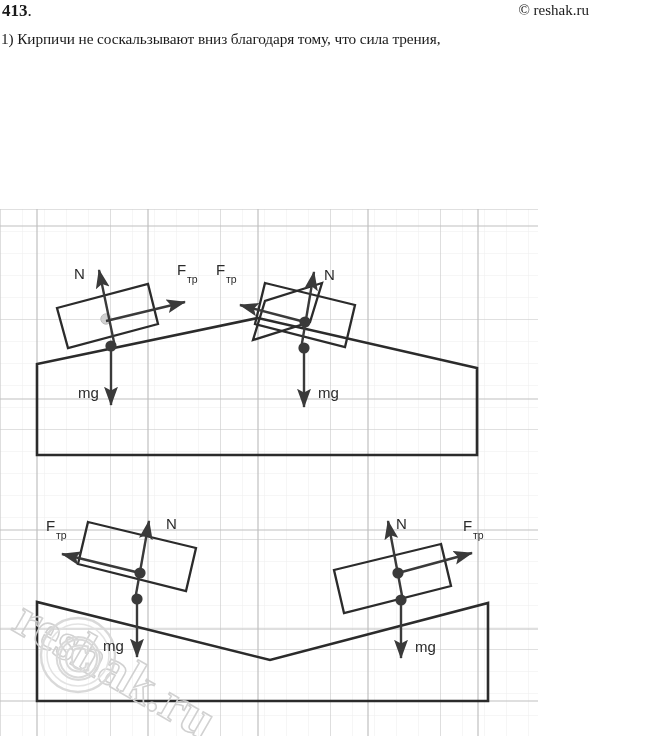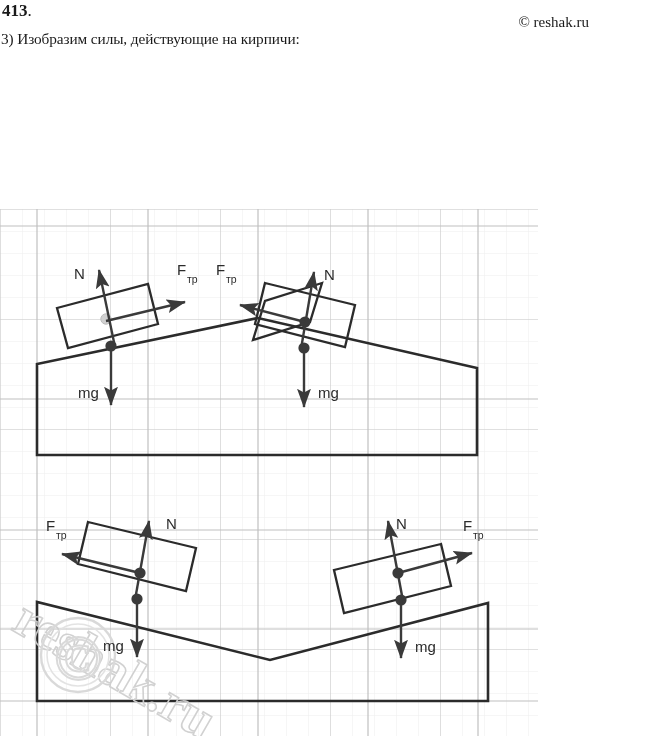--- a/index.html
+++ b/index.html
@@ -28,21 +28,21 @@
     position: absolute;
     left: 2px; top: 1px;
     font-family: "Liberation Serif", serif;
     font-weight: bold;
     font-size: 17px;
     letter-spacing: 0px;
   }
   .task-number .dot { font-weight: normal; }
   .site-credit {
     position: absolute;
-    right: 4px; top: 14px;
+    right: 4px; top: 2px;
     font-family: "Liberation Serif", serif;
     font-size: 15px;
     white-space: nowrap;
   }
 
   
   .solution-text {
     position: absolute;
     left: 0; top: 24px;
     width: 665px;
@@ -87,21 +87,21 @@
 </style>
 </head>
 <body>
 
 <div class="header">
   <div class="task-number"><span>413</span><span class="dot">.</span></div>
   <div class="site-credit">© reshak.ru</div>
 </div>
 
 <div class="solution-text">
-  <div class="solution-line">3) Изобразим силы, действующие на кирпичи:</div>
+  <div class="solution-line">1) Кирпичи не соскальзывают вниз благодаря тому, что сила трения,</div>
 </div>
 
 <div class="figures">
   <svg class="figure-svg" width="665" height="527" viewBox="0 0 665 527">
     <defs>
       <pattern id="minorGrid" width="22" height="22" patternUnits="userSpaceOnUse">
         <path d="M 22 0 L 0 0 0 22" fill="none" stroke="#ededed" stroke-width="1"></path>
       </pattern>
       <pattern id="majorGrid" width="110" height="110" patternUnits="userSpaceOnUse">
         <rect width="110" height="110" fill="url(#minorGrid)"></rect>

